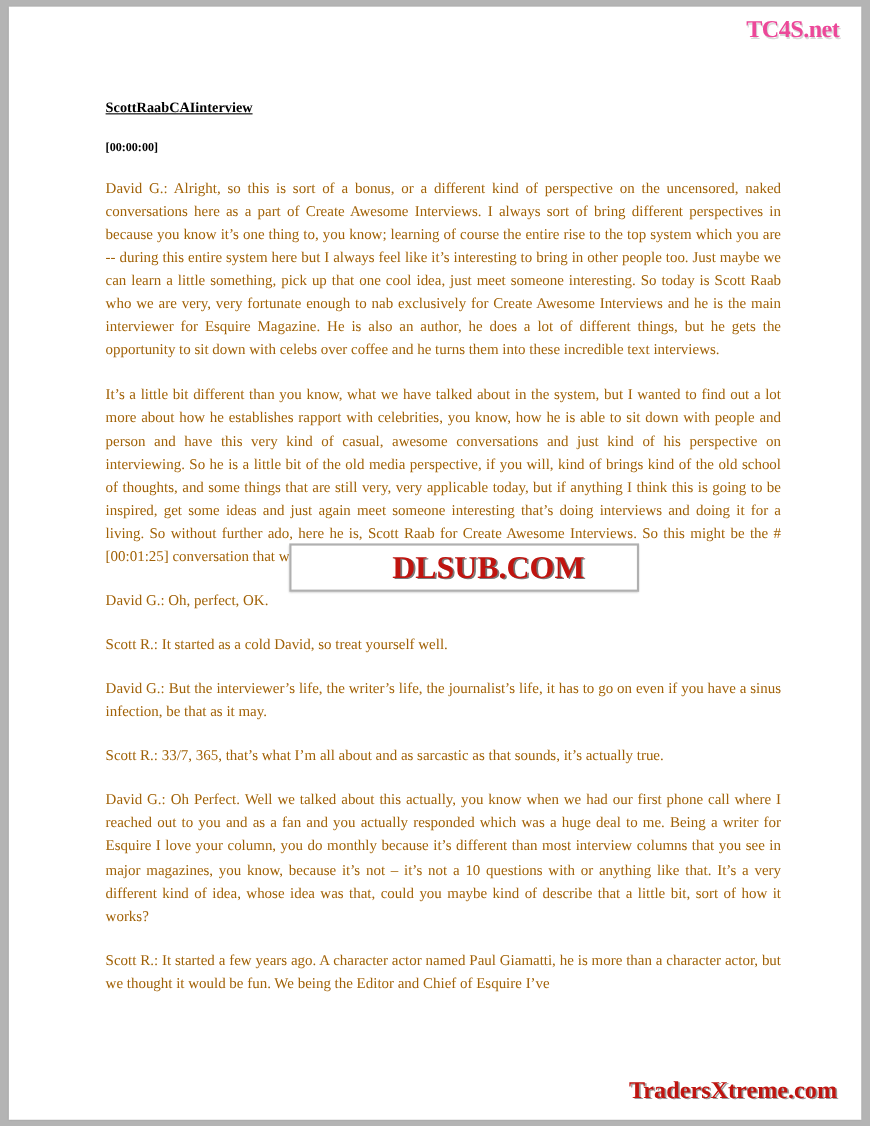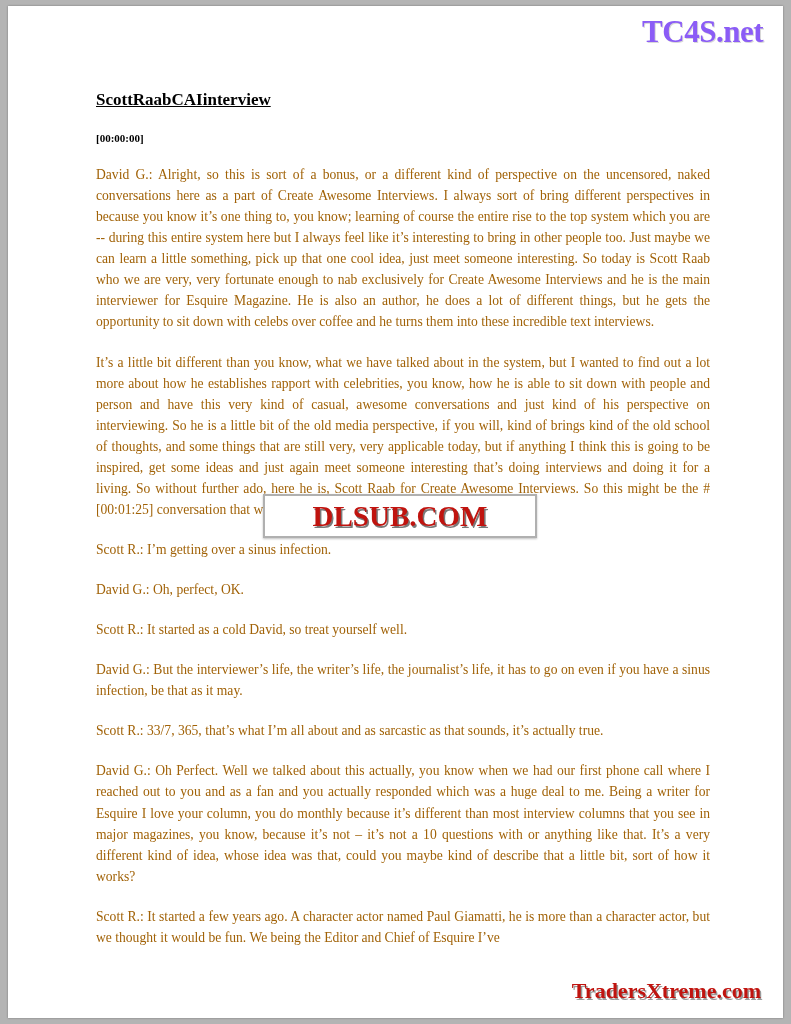--- a/index.html
+++ b/index.html
@@ -22,33 +22,33 @@
     background: #ffffff;
     box-shadow: 0 0 2px rgba(0,0,0,0.35);
     overflow: hidden;
   }
   .watermark-top {
     position: absolute;
     right: 20px;
     top: 8px;
     font-family: "Liberation Serif", serif;
     font-weight: bold;
-    font-size: 31px;
-    color: #8b5cf6;
+    font-size: 22px;
+    color: #ec4899;
     letter-spacing: -0.5px;
     text-shadow: 1px 1px 0 #d8d8d8;
   }
   .doc-body {
     position: absolute;
     left: 88px;
     top: 84px;
     width: 614px;
   }
   .doc-title {
-    font-size: 17px;
+    font-size: 13px;
     font-weight: bold;
     text-decoration: underline;
     margin: 0 0 22px 0;
     letter-spacing: 0px;
   }
   .timecode {
     font-size: 11px;
     font-weight: bold;
     margin: 0 0 20px 0;
   }
@@ -68,20 +68,21 @@
     left: 255px;
     top: 488px;
     width: 270px;
     height: 40px;
     background: #ffffff;
     border: 2px solid #b0b0b0;
     box-shadow: 0 1px 2px rgba(0,0,0,0.25);
     display: flex;
     align-items: center;
     justify-content: center;
+    padding-left: 44px;
   }
   .watermark-center .wm-text {
     font-family: "Liberation Serif", serif;
     font-weight: bold;
     font-size: 29px;
     color: #c0140f;
     text-shadow: 1.5px 1.5px 0 #7a7a7a;
     letter-spacing: 0px;
     white-space: nowrap;
   }
@@ -103,21 +104,20 @@
 <div class="page">
 
   <div class="watermark-top">TC4S.net</div>
 
   <div class="doc-body">
     <div class="doc-title">ScottRaabCAIinterview</div>
     <div class="timecode">[00:00:00]</div>
 
     <p class="para">David G.: Alright, so this is sort of a bonus, or a different kind of perspective on the uncensored, naked conversations here as a part of Create Awesome Interviews. I always sort of bring different perspectives in because you know it’s one thing to, you know; learning of course the entire rise to the top system which you are -- during this entire system here but I always feel like it’s interesting to bring in other people too. Just maybe we can learn a little something, pick up that one cool idea, just meet someone interesting. So today is Scott Raab who we are very, very fortunate enough to nab exclusively for Create Awesome Interviews and he is the main interviewer for Esquire Magazine. He is also an author, he does a lot of different things, but he gets the opportunity to sit down with celebs over coffee and he turns them into these incredible text interviews.</p>
     <p class="para">It’s a little bit different than you know, what we have talked about in the system, but I wanted to find out a lot more about how he establishes rapport with celebrities, you know, how he is able to sit down with people and person and have this very kind of casual, awesome conversations and just kind of his perspective on interviewing. So he is a little bit of the old media perspective, if you will, kind of brings kind of the old school of thoughts, and some things that are still very, very applicable today, but if anything I think this is going to be inspired, get some ideas and just again meet someone interesting that’s doing interviews and doing it for a living. So without further ado, here he is, Scott Raab for Create Awesome Interviews. So this might be the #[00:01:25] conversation that we have ever had. So Scott, what’s your excuse.</p>
-    <p class="para">Scott R.: I’m getting over a sinus infection.</p>
     <p class="para">David G.: Oh, perfect, OK.</p>
     <p class="para">Scott R.: It started as a cold David, so treat yourself well.</p>
     <p class="para">David G.: But the interviewer’s life, the writer’s life, the journalist’s life, it has to go on even if you have a sinus infection, be that as it may.</p>
     <p class="para">Scott R.: 33/7, 365, that’s what I’m all about and as sarcastic as that sounds, it’s actually true.</p>
     <p class="para">David G.: Oh Perfect. Well we talked about this actually, you know when we had our first phone call where I reached out to you and as a fan and you actually responded which was a huge deal to me. Being a writer for Esquire I love your column, you do monthly because it’s different than most interview columns that you see in major magazines, you know, because it’s not – it’s not a 10 questions with or anything like that. It’s a very different kind of idea, whose idea was that, could you maybe kind of describe that a little bit, sort of how it works?</p>
     <p class="para">Scott R.: It started a few years ago. A character actor named Paul Giamatti, he is more than a character actor, but we thought it would be fun. We being the Editor and Chief of Esquire I’ve</p>
   </div>
 
   <div class="watermark-center">
     <span class="wm-text">DLSUB.COM</span>

